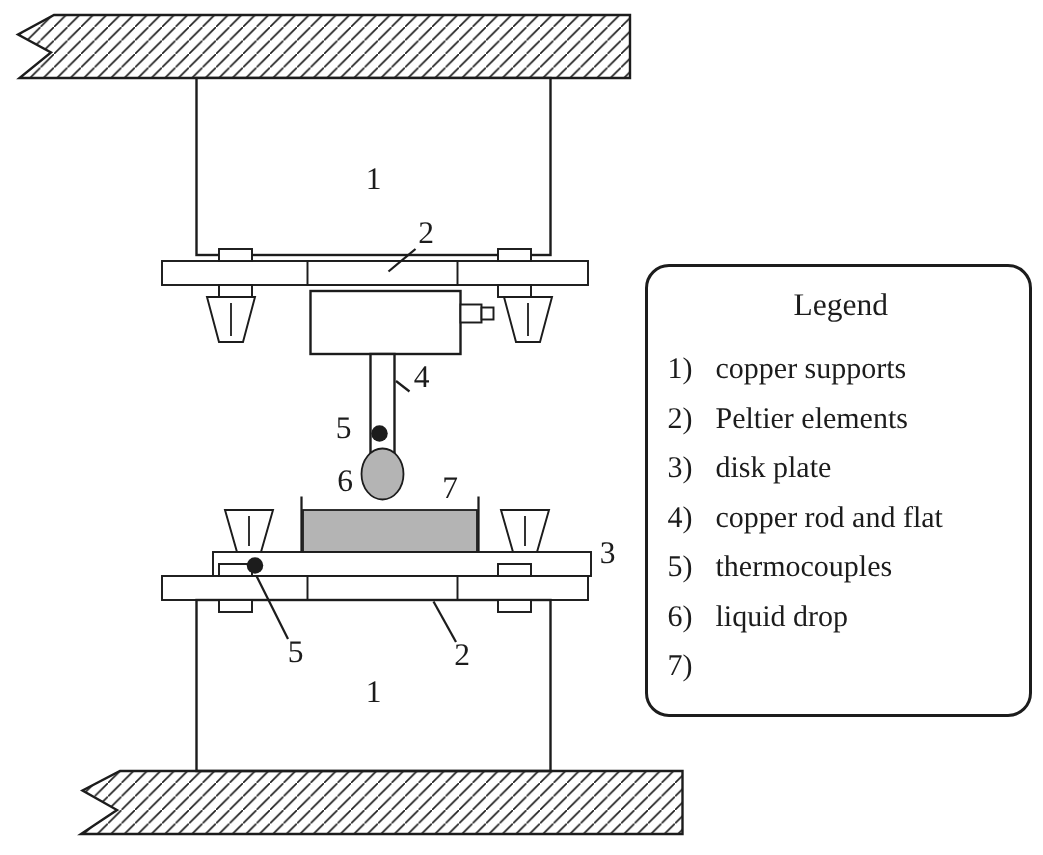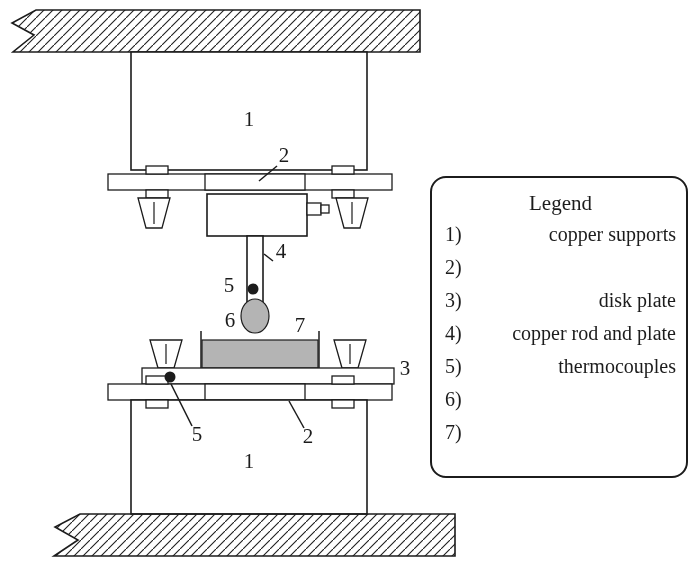--- a/index.html
+++ b/index.html
@@ -44,30 +44,30 @@
     background: #ffffff;
     border: 2px solid var(--line);
     border-radius: 16px;
     padding: 12px 10px 0 13px;
     color: var(--line);
   }
   .legend-title {
     text-align: center;
     font-size: 21px;
     line-height: 26px;
-    margin-bottom: 2px;
+    margin-bottom: 14px;
   }
   .legend-item {
     display: flex;
     font-size: 20px;
     line-height: 33px;
     white-space: nowrap;
   }
   .legend-num { width: 32px; flex: none; }
-  .legend-label { flex: 1; text-align: right; }
+  .legend-label { flex: 1; }
 </style>
 </head>
 <body>
 
 <div class="page">
 
   <svg width="695" height="570" viewBox="0 0 695 570">
     <defs>
       <pattern id="hatch" width="9" height="9" patternUnits="userSpaceOnUse">
         <path d="M0,9 L9,0" stroke="#1c1c1c" stroke-width="1.1"></path>
@@ -150,34 +150,36 @@
 
   <div class="legend">
     <div class="legend-title">Legend</div>
 
     <div class="legend-item">
       <span class="legend-num">1)</span>
       <span class="legend-label">copper supports</span>
     </div>
     <div class="legend-item">
       <span class="legend-num">2)</span>
+      <span class="legend-label">Peltier elements</span>
     </div>
     <div class="legend-item">
       <span class="legend-num">3)</span>
       <span class="legend-label">disk plate</span>
     </div>
     <div class="legend-item">
       <span class="legend-num">4)</span>
-      <span class="legend-label">copper rod and plate</span>
+      <span class="legend-label">copper rod and flat</span>
     </div>
     <div class="legend-item">
       <span class="legend-num">5)</span>
       <span class="legend-label">thermocouples</span>
     </div>
     <div class="legend-item">
       <span class="legend-num">6)</span>
+      <span class="legend-label">liquid drop</span>
     </div>
     <div class="legend-item">
       <span class="legend-num">7)</span>
     </div>
   </div>
 
 </div>
 
 </body></html>

